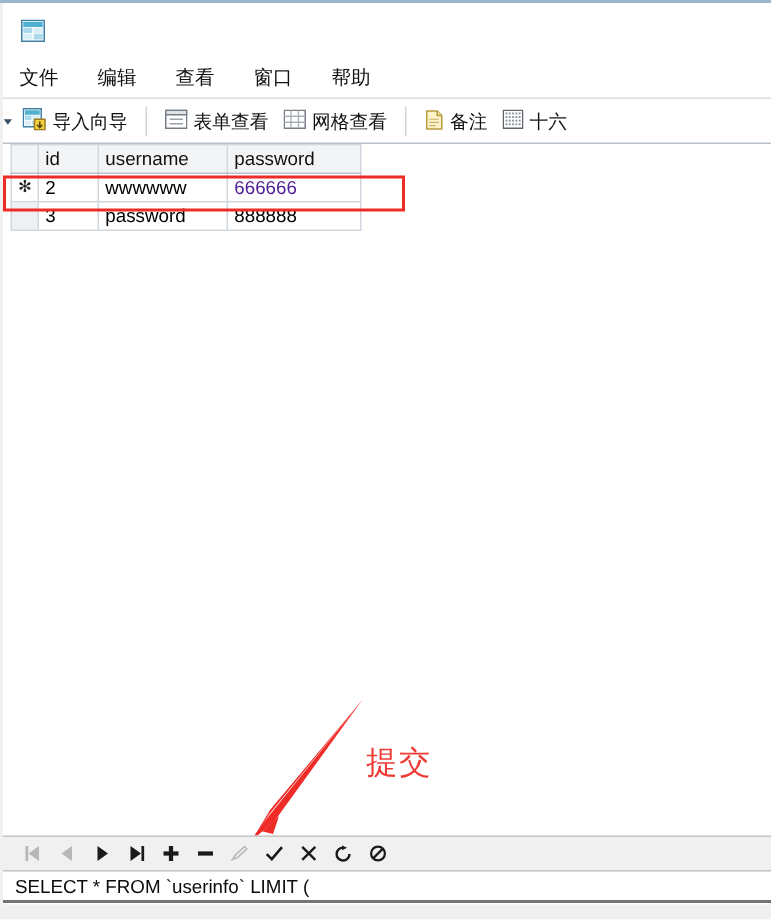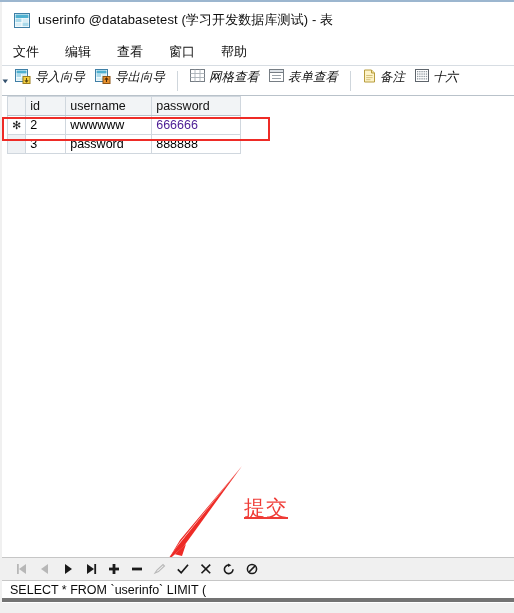--- a/index.html
+++ b/index.html
@@ -103,26 +103,26 @@
     flex: 0 0 auto;
     display: flex;
     justify-content: center;
     align-items: center;
     color: #33506d;
     font-size: 8px;
     margin-left: -1px;
   }
   #toolbar .tb-btn {
     display: flex;
+    align-items: center;
     height: 24px;
     padding: 0 5px;
     flex: 0 0 auto;
     white-space: nowrap;
     cursor: default;
-    font-style: italic;
   }
   #toolbar .tb-btn .lbl {
     font-size: 12.5px;
     color: #101010;
     margin-left: 4px;
   }
   #toolbar .tb-sep {
     width: 1px;
     height: 20px;
     background: #cfd6dc;
@@ -215,21 +215,20 @@
     pointer-events: none;
   }
   #annot-label {
     position: absolute;
     left: 244px; top: 494px;
     font-size: 21px;
     color: #ef3b36;
     font-family: "DejaVu Sans", "Liberation Sans", sans-serif;
     white-space: nowrap;
     letter-spacing: 1px;
-    text-decoration: underline;
   }
 
   
   #navbar {
     position: absolute;
     left: 2px; top: 557px;
     width: 512px; height: 24px;
     background: #f0f0f0;
     border-top: 1px solid #c6c6c6;
     border-bottom: 1px solid #c6c6c6;
@@ -248,21 +247,21 @@
     cursor: default;
   }
   #navbar .nav-btn.disabled { opacity: 0.26; }
 
   
   #statusbar {
     position: absolute;
     left: 2px; top: 582px;
     width: 512px; height: 20px;
     background: #ffffff;
-    border-bottom: 4px solid #737373;
+    border-bottom: 2px solid #737373;
     box-sizing: border-box;
     display: flex;
     align-items: center;
     padding-left: 8px;
   }
   #statusbar .sql {
     font-size: 12.5px;
     color: #0c0c0c;
     white-space: nowrap;
   }
@@ -291,21 +290,20 @@
     <span class="tb-icon ic ic-sheet">
       <svg width="16" height="15" viewBox="0 0 16 15" xmlns="http://www.w3.org/2000/svg">
         <rect x="0.5" y="0.5" width="15" height="14" fill="#ffffff" stroke="#3f7fa6"></rect>
         <rect x="1.5" y="1.5" width="13" height="3.5" fill="#4fb0d0"></rect>
         <rect x="1.5" y="5.5" width="6" height="3.5" fill="#a9d9ea"></rect>
         <rect x="8.5" y="5.5" width="6" height="3.5" fill="#d8eef6"></rect>
         <rect x="1.5" y="9.5" width="6" height="3.8" fill="#d8eef6"></rect>
         <rect x="8.5" y="9.5" width="6" height="3.8" fill="#a9d9ea"></rect>
       </svg>
     </span>
-    <span class="title-text">userinfo @databasetest (学习开发数据库测试) - 表</span>
   </div>
 
   <div id="menubar">
     <span class="menu-item">文件</span>
     <span class="menu-item">编辑</span>
     <span class="menu-item">查看</span>
     <span class="menu-item">窗口</span>
     <span class="menu-item">帮助</span>
   </div>
   <div class="menubar-underline"></div>
@@ -327,58 +325,43 @@
           <rect x="6.5" y="5" width="5" height="3" fill="#d8eef6"></rect>
           <rect x="1.5" y="8.5" width="4.5" height="3" fill="#d8eef6"></rect>
           <rect x="6.5" y="8.5" width="5" height="3" fill="#a9d9ea"></rect>
           <rect x="8" y="7.5" width="7" height="7" fill="#f5d142" stroke="#9c7e1f"></rect>
           <path d="M11.5 9 L11.5 13 M9.8 11.3 L11.5 13 L13.2 11.3" stroke="#5c4a10" fill="none" stroke-width="1.1"></path>
         </svg>
       </span>
       <span class="lbl">导入向导</span>
     </span>
 
-    <span class="tb-btn">
-      <span class="ic">
-        <svg width="16" height="15" viewBox="0 0 16 15" xmlns="http://www.w3.org/2000/svg">
-          <rect x="0.5" y="0.5" width="12" height="12" fill="#ffffff" stroke="#3f7fa6"></rect>
-          <rect x="1.5" y="1.5" width="10" height="3" fill="#4fb0d0"></rect>
-          <rect x="1.5" y="5" width="4.5" height="3" fill="#a9d9ea"></rect>
-          <rect x="6.5" y="5" width="5" height="3" fill="#d8eef6"></rect>
-          <rect x="1.5" y="8.5" width="4.5" height="3" fill="#d8eef6"></rect>
-          <rect x="6.5" y="8.5" width="5" height="3" fill="#a9d9ea"></rect>
-          <rect x="8" y="7.5" width="7" height="7" fill="#e8922f" stroke="#8c5516"></rect>
-          <path d="M11.5 13 L11.5 9 M9.8 10.7 L11.5 9 L13.2 10.7" stroke="#4b2a08" fill="none" stroke-width="1.1"></path>
-        </svg>
-      </span>
-      <span class="lbl">导出向导</span>
-    </span>
 
 
     <span class="tb-sep"></span>
-
-    <span class="tb-btn">
-      <span class="ic">
-        <svg width="15" height="13" viewBox="0 0 15 13" xmlns="http://www.w3.org/2000/svg">
-          <rect x="0.5" y="0.5" width="14" height="12" fill="#ffffff" stroke="#767d84"></rect>
-          <path d="M5 0.5 L5 12.5 M10 0.5 L10 12.5 M0.5 4.5 L14.5 4.5 M0.5 8.5 L14.5 8.5" stroke="#aab1b8" stroke-width="0.9"></path>
-        </svg>
-      </span>
-      <span class="lbl">网格查看</span>
-    </span>
 
     <span class="tb-btn">
       <span class="ic">
         <svg width="15" height="13" viewBox="0 0 15 13" xmlns="http://www.w3.org/2000/svg">
           <rect x="0.5" y="0.5" width="14" height="12" fill="#ffffff" stroke="#767d84"></rect>
           <rect x="0.5" y="0.5" width="14" height="3" fill="#dfe4e9" stroke="#767d84"></rect>
           <path d="M3 6.5 L12 6.5 M3 9.5 L12 9.5" stroke="#9aa2a9" stroke-width="1"></path>
         </svg>
       </span>
       <span class="lbl">表单查看</span>
+    </span>
+
+    <span class="tb-btn">
+      <span class="ic">
+        <svg width="15" height="13" viewBox="0 0 15 13" xmlns="http://www.w3.org/2000/svg">
+          <rect x="0.5" y="0.5" width="14" height="12" fill="#ffffff" stroke="#767d84"></rect>
+          <path d="M5 0.5 L5 12.5 M10 0.5 L10 12.5 M0.5 4.5 L14.5 4.5 M0.5 8.5 L14.5 8.5" stroke="#aab1b8" stroke-width="0.9"></path>
+        </svg>
+      </span>
+      <span class="lbl">网格查看</span>
     </span>
 
     <span class="tb-sep"></span>
 
     <span class="tb-btn">
       <span class="ic">
         <svg width="13" height="14" viewBox="0 0 13 14" xmlns="http://www.w3.org/2000/svg">
           <path d="M1.5 1 L8.5 1 L11.5 4 L11.5 13 L1.5 13 Z" fill="#fdf3c8" stroke="#b79c3c"></path>
           <path d="M8.5 1 L8.5 4 L11.5 4" fill="#f3e49a" stroke="#b79c3c"></path>
           <path d="M3.2 6.5 L9.6 6.5 M3.2 8.6 L9.6 8.6 M3.2 10.7 L7.5 10.7" stroke="#c9b468" stroke-width="0.8"></path>

